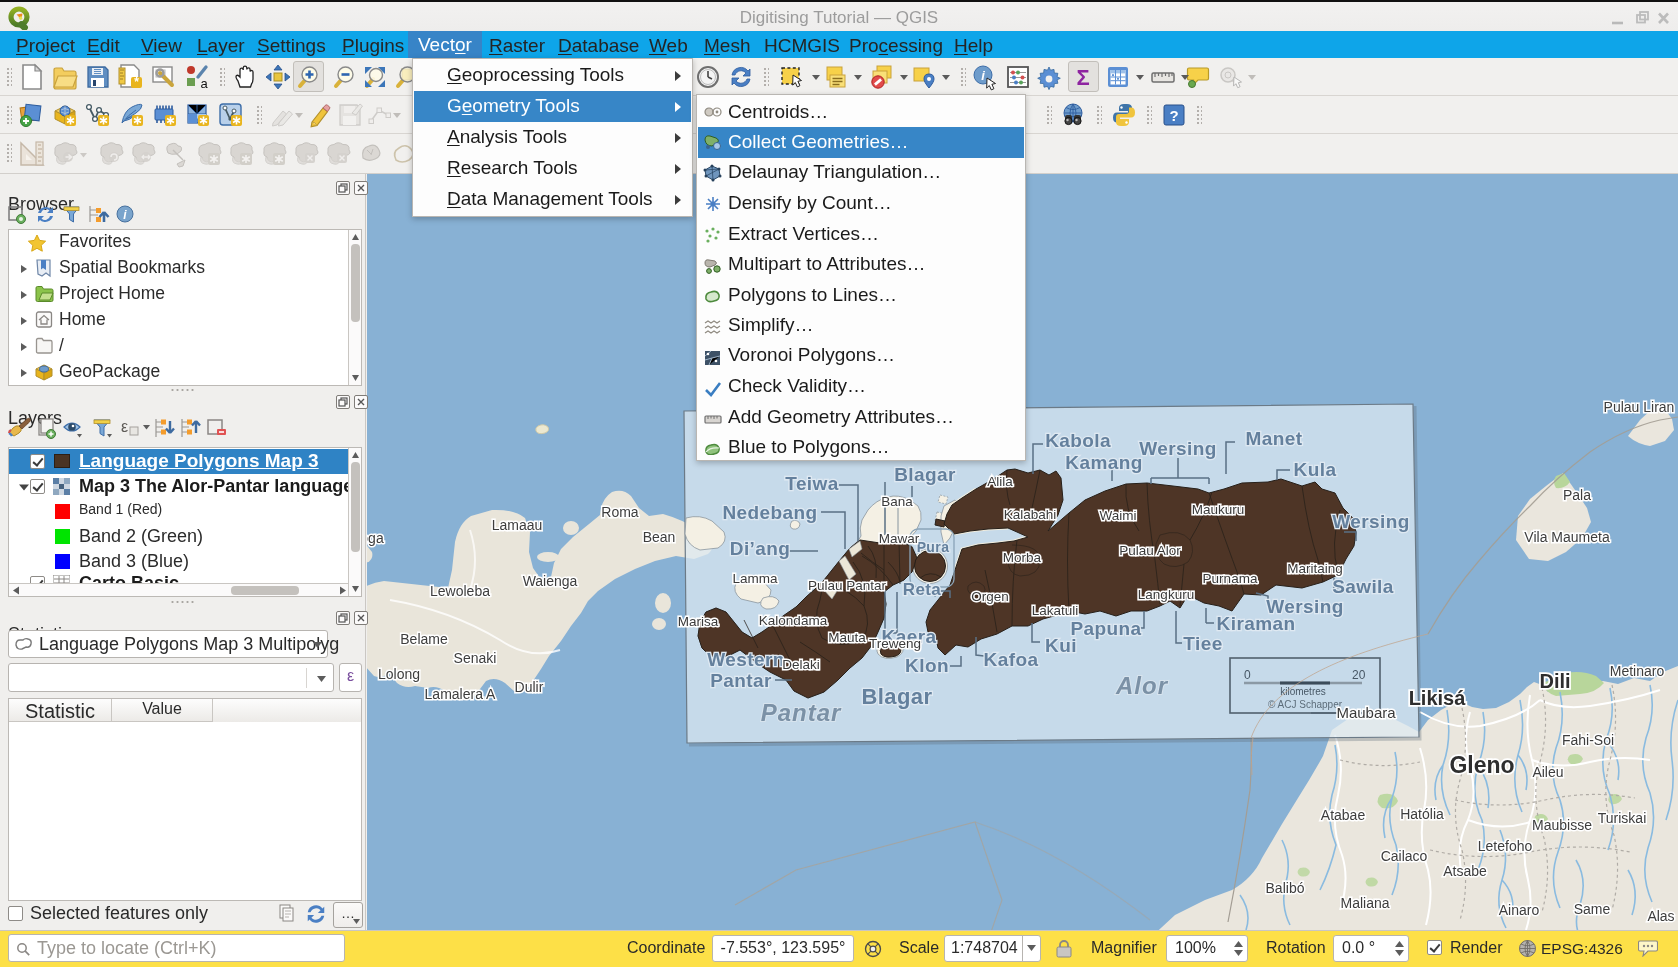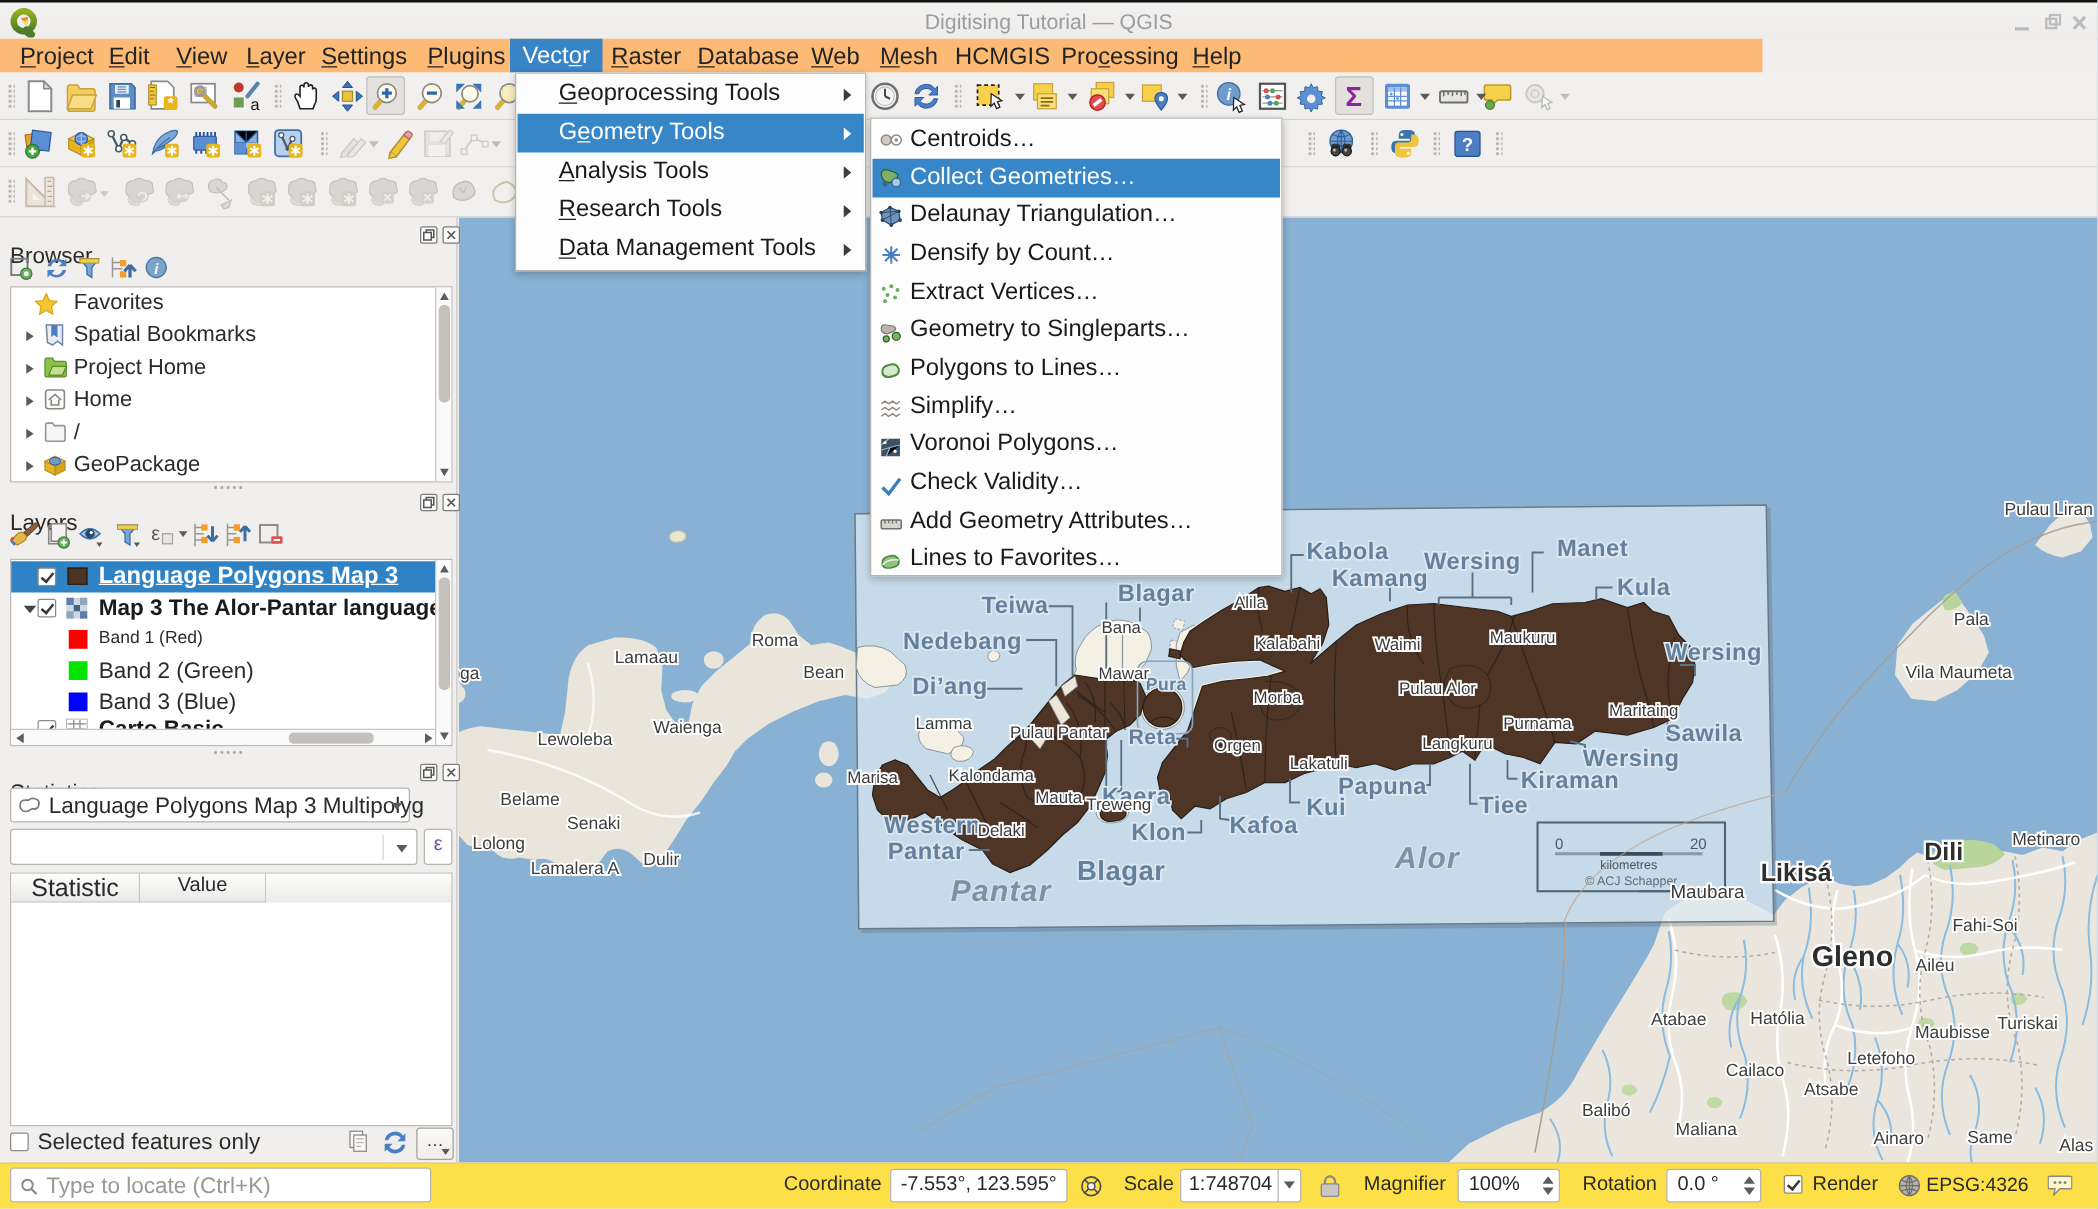--- a/index.html
+++ b/index.html
@@ -3,21 +3,21 @@
 <meta charset="utf-8">
 <style>
 * { margin:0; padding:0; box-sizing:border-box; }
 html,body { width:1678px; height:967px; overflow:hidden; font-family:"Liberation Sans",sans-serif; }
 #app { position:relative; width:1678px; height:967px; background:#f0efed; }
 .abs { position:absolute; }
 
 #titlebar { position:absolute; left:0; top:0; width:1678px; height:31px; background:linear-gradient(#f2f1f0,#eeedec); border-top:2px solid #111; }
 #title-text { position:absolute; left:0; right:0; top:6px; text-align:center; font-size:17px; color:#9c9c9c; }
 
-#menubar { position:absolute; left:0; top:31px; width:1410px; height:27px; background:#fdba74;padding-left:18px; }
+#menubar { position:absolute; left:0; top:31px; width:1678px; height:27px; background:#0ea5e9;padding-left:18px; }
 .mitem { position:absolute; top:4px; font-size:19px; color:#242424; }
 #vector-hl { position:absolute; left:408px; top:0px; width:74px; height:27px; background:#3784c7; }
 #vector-hl span { position:absolute; left:10px; top:3px; font-size:19px; color:#fff; }
 
 #tb1 { position:absolute; left:0; top:58px; width:1678px; height:38px; background:#f1f0ee; border-bottom:1px solid #d8d5d1; }
 #tb2 { position:absolute; left:0; top:96px; width:1678px; height:38px; background:#f1f0ee; border-bottom:1px solid #d8d5d1; }
 #tb3 { position:absolute; left:0; top:134px; width:1678px; height:40px; background:#f1f0ee; border-bottom:1px solid #d2cfcb; }
 .grip { position:absolute; top:9px; width:6px; height:20px;
   background-image:radial-gradient(circle, #b3afab 1px, transparent 1.3px);
   background-size:4px 4px; }
@@ -1027,39 +1027,39 @@
     <div class="menuitem" style="top:63px;height:30px">
           <span class="txt" style="left:30px;top:3px">Delaunay Triangulation…</span>
         </div>
     <div class="menuitem" style="top:93px;height:31px">
           <span class="txt" style="left:30px;top:4px">Densify by Count…</span>
         </div>
     <div class="menuitem" style="top:124px;height:30px">
           <span class="txt" style="left:30px;top:4px">Extract Vertices…</span>
         </div>
     <div class="menuitem" style="top:154px;height:31px">
-          <span class="txt" style="left:30px;top:4px">Geometry to Singleparts…</span>
+          <span class="txt" style="left:30px;top:4px">Multipart to Attributes…</span>
         </div>
     <div class="menuitem" style="top:185px;height:30px">
           <span class="txt" style="left:30px;top:4px">Polygons to Lines…</span>
         </div>
     <div class="menuitem" style="top:215px;height:31px">
           <span class="txt" style="left:30px;top:4px">Simplify…</span>
         </div>
     <div class="menuitem" style="top:246px;height:30px">
           <span class="txt" style="left:30px;top:3px">Voronoi Polygons…</span>
         </div>
     <div class="menuitem" style="top:276px;height:31px">
           <span class="txt" style="left:30px;top:4px">Check Validity…</span>
         </div>
     <div class="menuitem" style="top:307px;height:30px">
           <span class="txt" style="left:30px;top:4px">Add Geometry Attributes…</span>
         </div>
     <div class="menuitem" style="top:337px;height:30px">
-          <span class="txt" style="left:30px;top:4px">Lines to Favorites…</span>
+          <span class="txt" style="left:30px;top:4px">Blue to Polygons…</span>
         </div>
     <svg class="abs" style="left:6px;top:8px" width="20" height="352" viewBox="0 0 20 352">
 
       <g transform="translate(1,1)">
             <circle cx="5" cy="8" r="4" fill="#cfcac2" stroke="#8f8a80" stroke-width="1.2"></circle>
             <circle cx="13" cy="8" r="4" fill="none" stroke="#8f8a80" stroke-width="1.2"></circle>
             <circle cx="13" cy="8" r="1.4" fill="#8f8a80"></circle>
           </g>
 
       <g transform="translate(1,31)">

